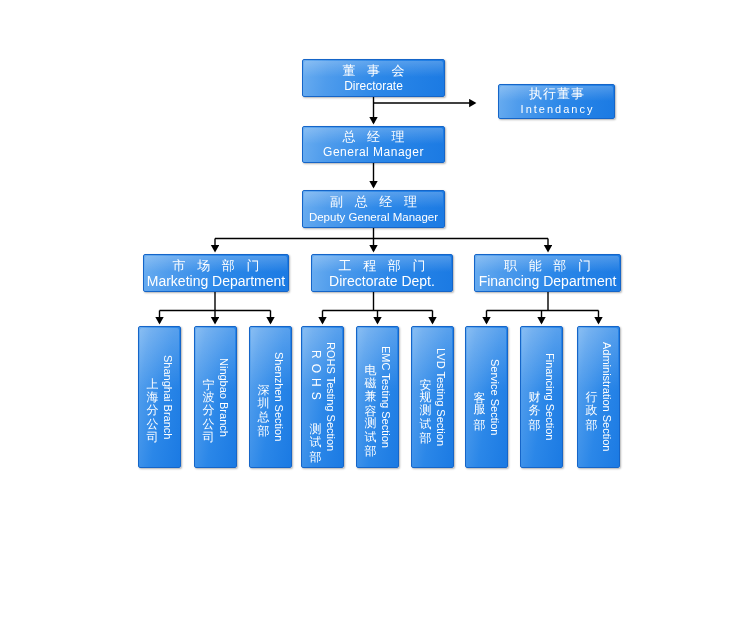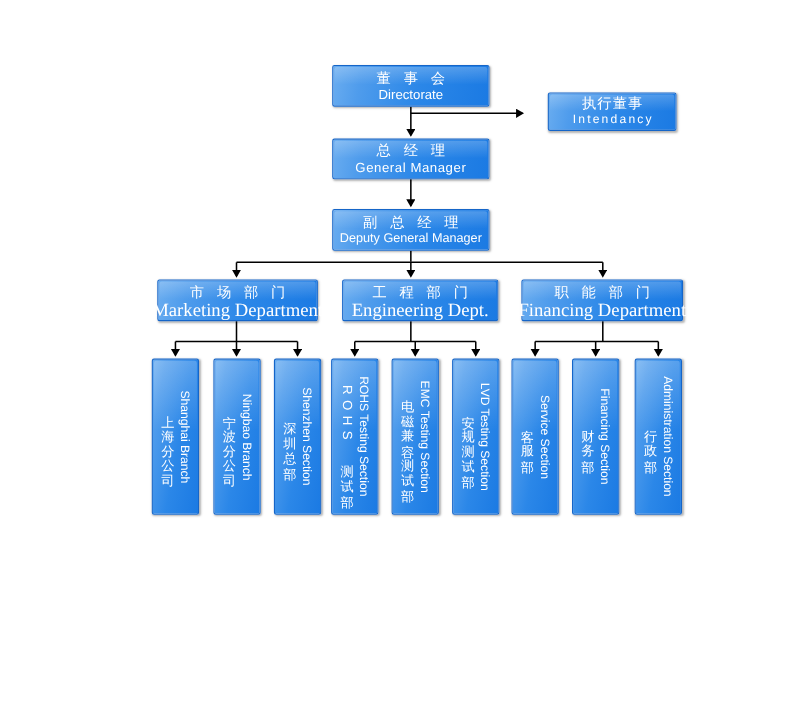--- a/index.html
+++ b/index.html
@@ -85,21 +85,21 @@
   #node-deputy-general-manager .en { font-size: 11.5px; letter-spacing: 0px; }
 
   
   .dept {
     top: 254px;
     height: 38px;
   }
   #node-dept-marketing  { left: 143px; width: 146px; }
   #node-dept-engineering{ left: 311px; width: 142px; }
   #node-dept-function   { left: 474px; width: 147px; }
-  .dept .en { font-size: 17px; font-family: Liberation Serif, serif; }
+  .dept .en { font-size: 14px; }
 
   
   .leaf {
     top: 326px;
     width: 43px;
     height: 142px;
     flex-direction: row;
     justify-content: center;
     align-items: center;
     padding: 0;
@@ -197,21 +197,21 @@
     <span class="cn">总 经 理</span>
     <span class="en">General Manager</span>
   </div>
 
   <div class="node dept" id="node-dept-marketing">
     <span class="cn">市 场 部 门</span>
     <span class="en">Marketing Department</span>
   </div>
   <div class="node dept" id="node-dept-engineering">
     <span class="cn">工 程 部 门</span>
-    <span class="en">Engineering  Dept.</span>
+    <span class="en">Directorate  Dept.</span>
   </div>
   <div class="node dept" id="node-dept-function">
     <span class="cn">职 能 部 门</span>
     <span class="en">Financing Department</span>
   </div>
 
   <div class="node leaf" id="leaf-shanghai-branch">
     <span class="vtext v-cn">上 海 分 公 司</span>
     <span class="vtext v-en">Shanghai Branch</span>
   </div>

